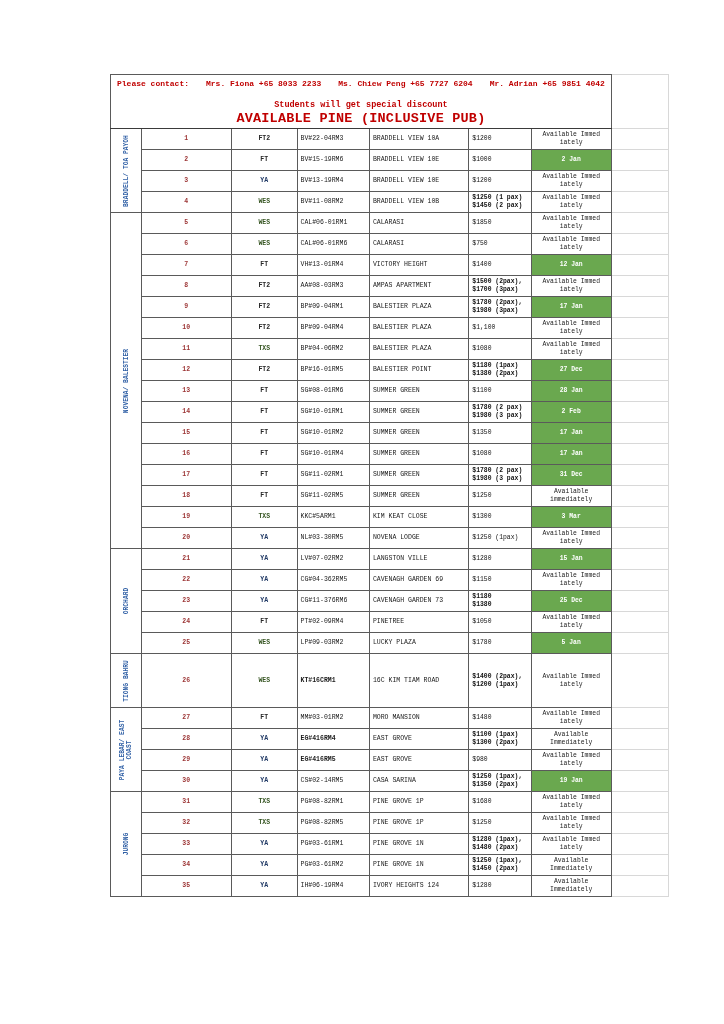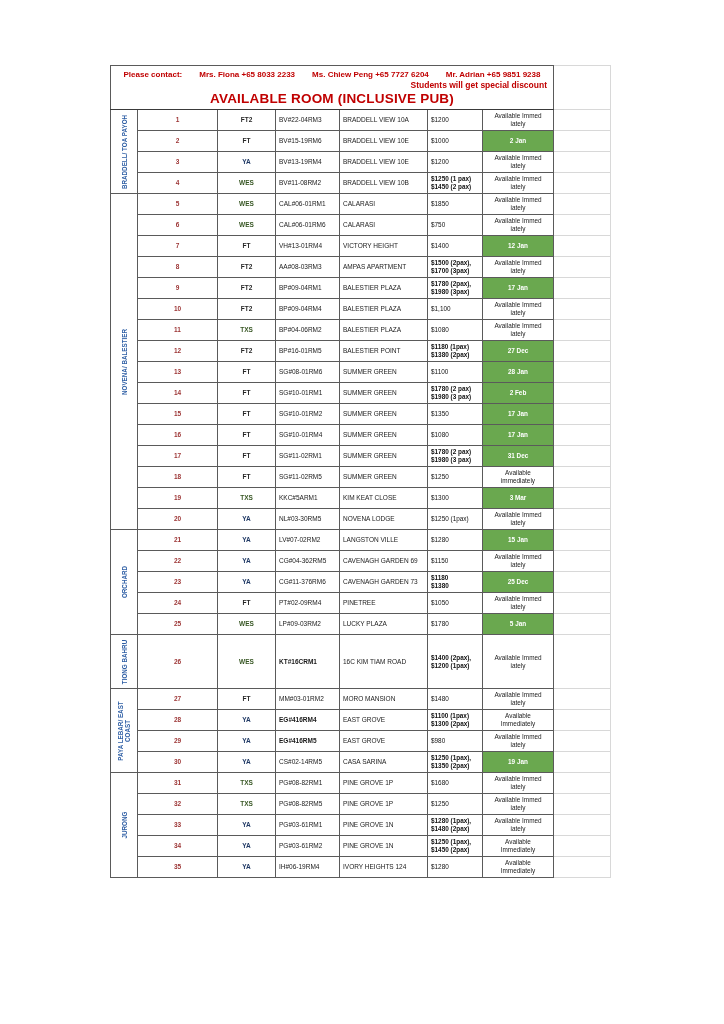--- a/index.html
+++ b/index.html
@@ -6,42 +6,43 @@
   html,body { background:#888; }
   .page {
     position:relative;
     width:724px; height:1024px;
     background:#ffffff;
     font-family:"Liberation Sans","DejaVu Sans",sans-serif;
     overflow:hidden;
     margin:0 auto;
   }
   table.sheet {
-    position:absolute; left:110px; top:65px;
+    position:absolute; left:110px; top:74px;
     border-collapse:collapse;
     table-layout:fixed;
     border:1px solid #3a3a3a;
+    font-family:Liberation Mono, monospace;
   }
   td { border:1px solid #5a5a5a; overflow:hidden; }
 
   
   .header-row td.header-cell {
     height:44px; vertical-align:top;
     padding:4px 6px 2px 6px;
     border-bottom:1px solid #3a3a3a;
   }
   .contact-line {
     display:flex; justify-content:center; gap:17px;
     font-weight:700; font-size:8px; line-height:9px;
     color:var(--accent-red);
     white-space:nowrap;
   }
   .subtitle {
-    text-align:right; font-weight:700; font-size:8.5px; line-height:10px;
-    color:var(--accent-red); margin-top:1px;
+    text-align:center; font-weight:700; font-size:8.5px; line-height:10px;
+    color:var(--accent-red); margin-top:12px;
   }
   .title {
     text-align:center; font-weight:700; font-size:13.5px; line-height:15px;
     color:var(--accent-red); margin-top:1px; letter-spacing:.2px;
   }
 
   
   .data-row td { height:21px; font-size:6.5px; line-height:7.6px; padding:1px 3px; border-top:1px solid #b5b5b5; }
   .data-row.section-start td { border-top:1px solid #3a3a3a; }
   .data-row.tall-row td { height:54px; }
@@ -82,24 +83,24 @@
         <col style="width:71px">
         <col style="width:57px">
     </colgroup>
     <tbody id="rows">
       <tr class="header-row">
         <td class="header-cell" colspan="7">
           <div class="contact-line">
             <span>Please contact:</span>
             <span>Mrs. Fiona +65 8033 2233</span>
             <span>Ms. Chiew Peng +65 7727 6204</span>
-            <span>Mr. Adrian +65 9851 9238</span>
+            <span>Mr. Adrian +65 9851 4042</span>
           </div>
           <div class="subtitle">Students will get special discount</div>
-          <div class="title">AVAILABLE ROOM (INCLUSIVE PUB)</div>
+          <div class="title">AVAILABLE PINE (INCLUSIVE PUB)</div>
         </td>
         <td class="extra"></td>
       </tr>
     <tr class="data-row section-start">
     <td class="region-cell" rowspan="4">
       <div class="region-label" style="width: 76px;">BRADDELL/ TOA PAYOH</div>
     </td>
     <td class="num-cell">1</td>
     <td class="type-cell" style="color: rgb(38, 38, 38);">FT2</td>
     <td class="unit-cell">BV#22-04RM3</td>

